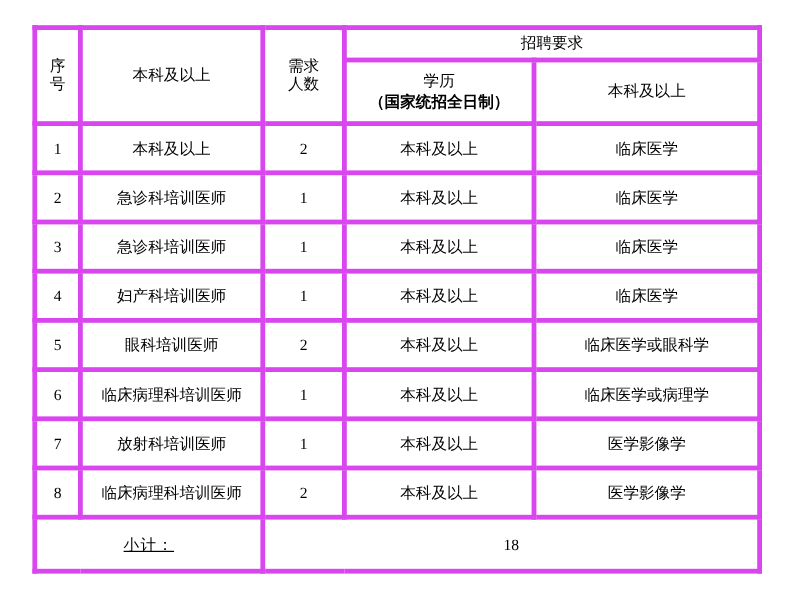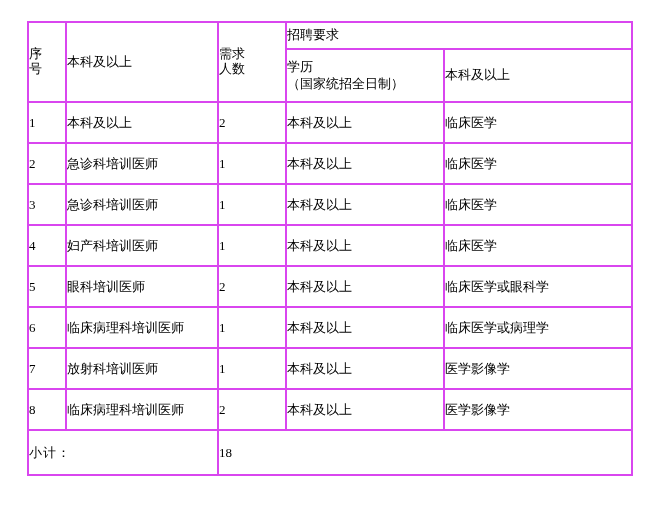--- a/index.html
+++ b/index.html
@@ -23,21 +23,22 @@
   table.recruit-table {
     position: absolute;
     left: 27px;
     top: 21px;
     width: 604px;
     border-collapse: collapse;
     table-layout: fixed;
   }
   table.recruit-table td,
   table.recruit-table th {
-    border: 2px solid #d946ef;
+    border: 4px solid #d946ef;
+    text-align: center;
     vertical-align: middle;
     font-weight: normal;
     font-size: 13px;
     padding: 0;
   }
   
   .col-no    { width: 38px; }
   .col-post  { width: 152px; }
   .col-num   { width: 68px; }
   .col-edu   { width: 158px; }
@@ -51,31 +52,33 @@
 
   .head-cell {
     font-size: 14px;
     font-weight: bold;
     font-family: "Liberation Serif", "DejaVu Serif", serif;
     line-height: 1.25;
   }
   .head-cell .line2 {
     display: block;
     font-size: 13px;
+    font-weight: bold;
   }
   .cell-no {
     font-size: 12px;
   }
   .cell-text {
     font-size: 13px;
   }
   .total-label {
     font-size: 14px;
     font-weight: bold;
     letter-spacing: 1px;
+    text-decoration: underline;
   }
   .total-value {
     font-size: 14px;
     text-align: left;
     padding-left: 8px;
   }
   .vert-head {
     font-size: 14px;
     font-weight: bold;
     line-height: 1.15;

